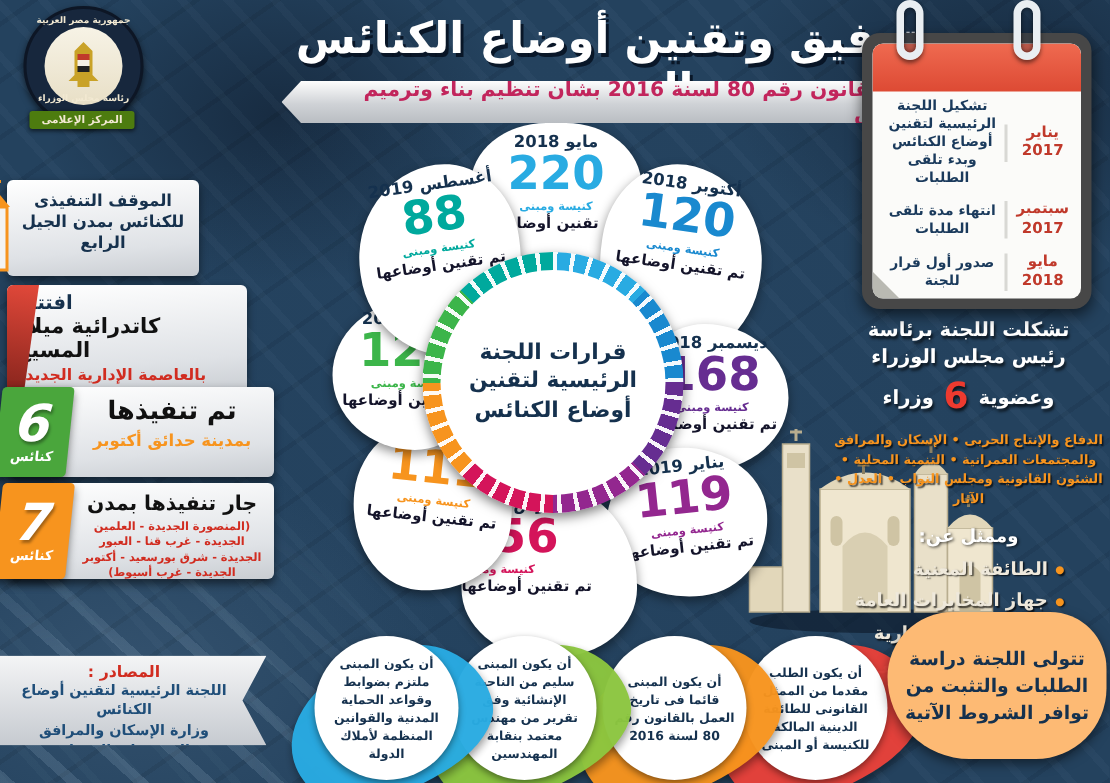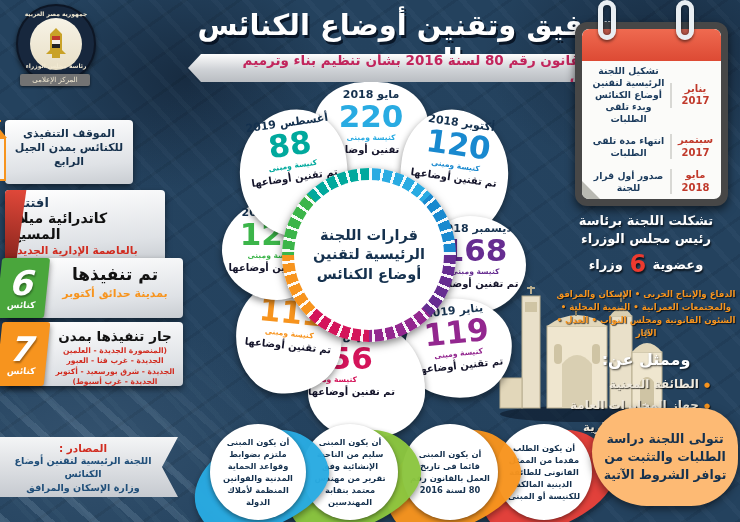--- a/index.html
+++ b/index.html
@@ -37,22 +37,22 @@
     position:relative; display:flex; align-items:center; justify-content:center;
   }
   .emblem .ring .arc-top{ position:absolute; top:4px; width:100%; color:#f2e9d2; font-size:6px; font-weight:bold;}
   .emblem .ring .arc-bottom{ position:absolute; bottom:13px; width:100%; color:#f2e9d2; font-size:6px; font-weight:bold;}
   .emblem .inner{
     width:52px; height:52px; border-radius:50%;
     background:linear-gradient(#f7f3e6,#e8dfc6);
     display:flex; align-items:center; justify-content:center;
   }
   .emblem .banner{
-    margin:-10px auto 0; width:70px; background:#737373; color:#f2e9d2;
-    font-size:7px; font-weight:normal; padding:2px 0; border-radius:2px;
+    margin:-10px auto 0; width:70px; background:#4d7c0f; color:#f2e9d2;
+    font-size:7px; font-weight:bold; padding:2px 0; border-radius:2px;
     box-shadow:0 1px 3px rgba(0,0,0,.6); position:relative; z-index:6;
   }
 
   
   .title{
     position:absolute; top:8px; right:120px; width:430px; z-index:4;
     color:#fff; font-size:29px; font-weight:bold; text-align:center;
     text-shadow:2px 3px 0 rgba(5,15,30,.85);
   }
   .ribbon{
@@ -151,21 +151,21 @@
   .cal-month{ width:46px; color:#c0392b; font-size:10px; font-weight:bold; text-align:center; line-height:1.25; border-left:2px solid #d8d8d4; padding-left:3px;}
   .cal-text{ flex:1; color:#1a3a5c; font-size:9.3px; font-weight:bold; text-align:center; line-height:1.3; padding:0 3px;}
   .cal-curl{ position:absolute; left:0; bottom:0; width:0; height:0;
     border-left:18px solid #b9b9b2; border-top:18px solid transparent;}
 
   
   .committee{ position:absolute; left:556px; top:212px; width:180px; z-index:4; text-align:center;}
   .committee .h{ color:#fff; font-size:13px; font-weight:bold; line-height:1.4; text-shadow:1px 2px 2px rgba(0,0,0,.7);}
   .committee .h .six{ color:#ed3a2f; font-size:24px; vertical-align:-3px; padding:0 2px;}
   .committee .mins{ color:#f7941e; font-size:8.6px; font-weight:bold; line-height:1.5; margin-top:6px; text-shadow:1px 1px 1px rgba(0,0,0,.7);}
-  .committee .replbl{ color:#fff; font-size:16px; font-weight:bold; margin-top:10px; text-shadow:1px 1px 2px rgba(0,0,0,.7);}
+  .committee .replbl{ color:#fff; font-size:12px; font-weight:bold; margin-top:10px; text-shadow:1px 1px 2px rgba(0,0,0,.7);}
   .replist{ margin-top:5px; text-align:right; padding-right:26px;}
   .replist .rep{ color:#efe9dc; font-size:12px; font-weight:bold; line-height:1.8; text-shadow:1px 1px 1px rgba(0,0,0,.7);}
   .replist .rep::before{ content:"●"; color:#f7941e; font-size:7px; margin-left:5px; vertical-align:1px;}
 
   
   .cathedral{ position:absolute; left:492px; top:286px; width:176px; height:136px; z-index:2;}
 
   
   .bubble{
     position:absolute; left:592px; top:408px; width:146px; height:98px; z-index:5;

